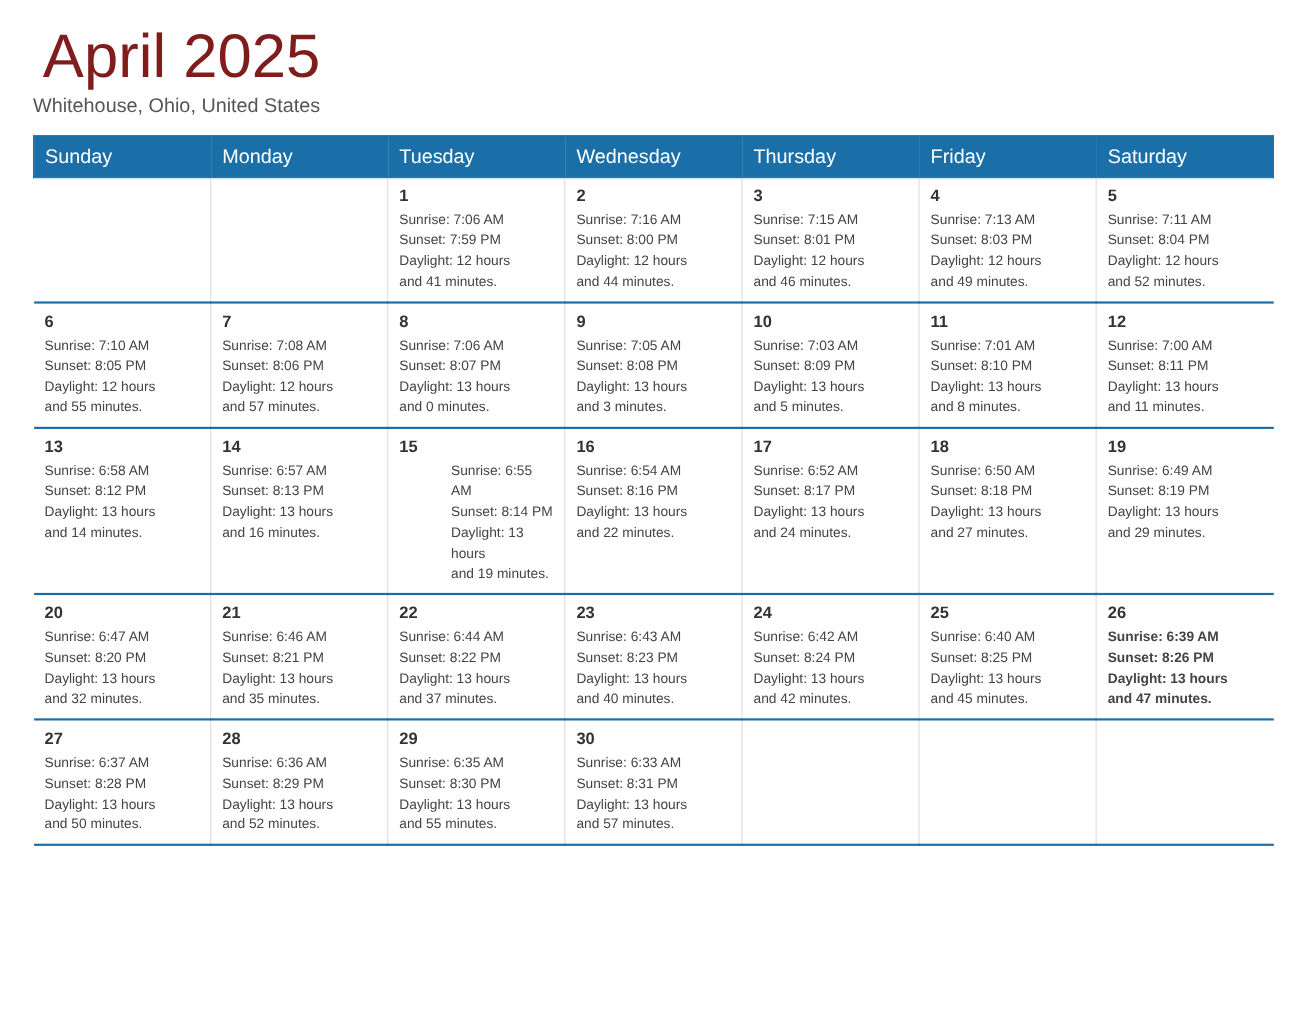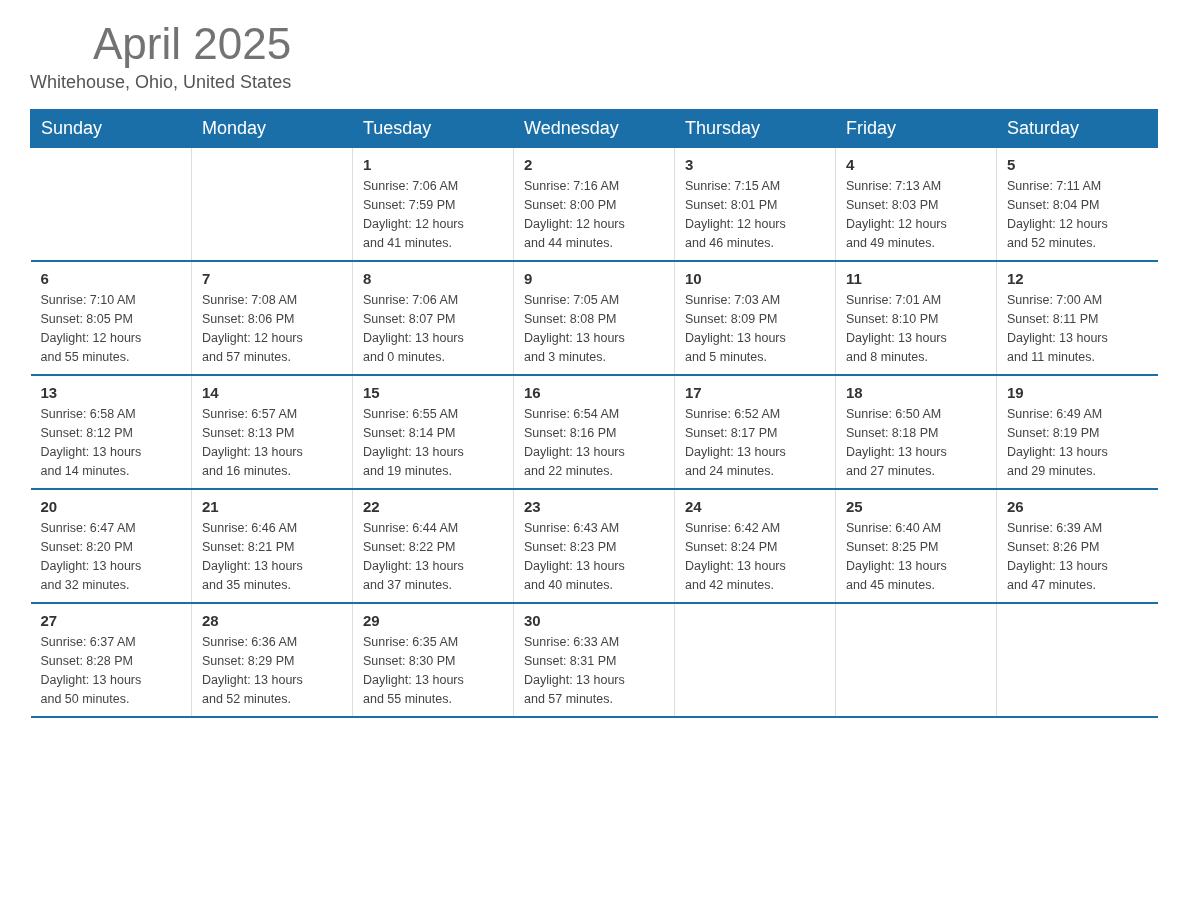--- a/index.html
+++ b/index.html
@@ -43,23 +43,23 @@
     .logo-blue {
       font-size: 22px;
       font-weight: bold;
       color: #1a6fa8;
       margin-left: 2px;
     }
     .title-block {
       text-align: right;
     }
     .title-block h1 {
-      font-size: 44px;
+      font-size: 56px;
       font-weight: normal;
-      color: #737373;
+      color: #7f1d1d;
       line-height: 1.1;
     }
     .title-block h2 {
       font-size: 18px;
       font-weight: normal;
       color: #555;
       margin-top: 4px;
     }
     table {
       width: 100%;
@@ -227,21 +227,21 @@
         </td>
         <td>
           <span class="day-number">14</span>
           <div class="day-info" style="white-space: pre-line;">Sunrise: 6:57 AM
 Sunset: 8:13 PM
 Daylight: 13 hours
 and 16 minutes.</div>
         </td>
         <td>
           <span class="day-number">15</span>
-          <div class="day-info" style="white-space: pre-line;">Sunrise: 6:55 AM
+          <div class="day-info" style="white-space: pre-line; margin-left: 47px;">Sunrise: 6:55 AM
 Sunset: 8:14 PM
 Daylight: 13 hours
 and 19 minutes.</div>
         </td>
         <td>
           <span class="day-number">16</span>
           <div class="day-info" style="white-space: pre-line;">Sunrise: 6:54 AM
 Sunset: 8:16 PM
 Daylight: 13 hours
 and 22 minutes.</div>
@@ -306,21 +306,21 @@
         </td>
         <td>
           <span class="day-number">25</span>
           <div class="day-info" style="white-space: pre-line;">Sunrise: 6:40 AM
 Sunset: 8:25 PM
 Daylight: 13 hours
 and 45 minutes.</div>
         </td>
         <td>
           <span class="day-number">26</span>
-          <div class="day-info" style="white-space: pre-line;">Sunrise: 6:39 AM
+          <div class="day-info" style="white-space: pre-line; font-weight: bold;">Sunrise: 6:39 AM
 Sunset: 8:26 PM
 Daylight: 13 hours
 and 47 minutes.</div>
         </td>
       </tr>
       <tr>
         <td>
           <span class="day-number">27</span>
           <div class="day-info" style="white-space: pre-line;">Sunrise: 6:37 AM
 Sunset: 8:28 PM

